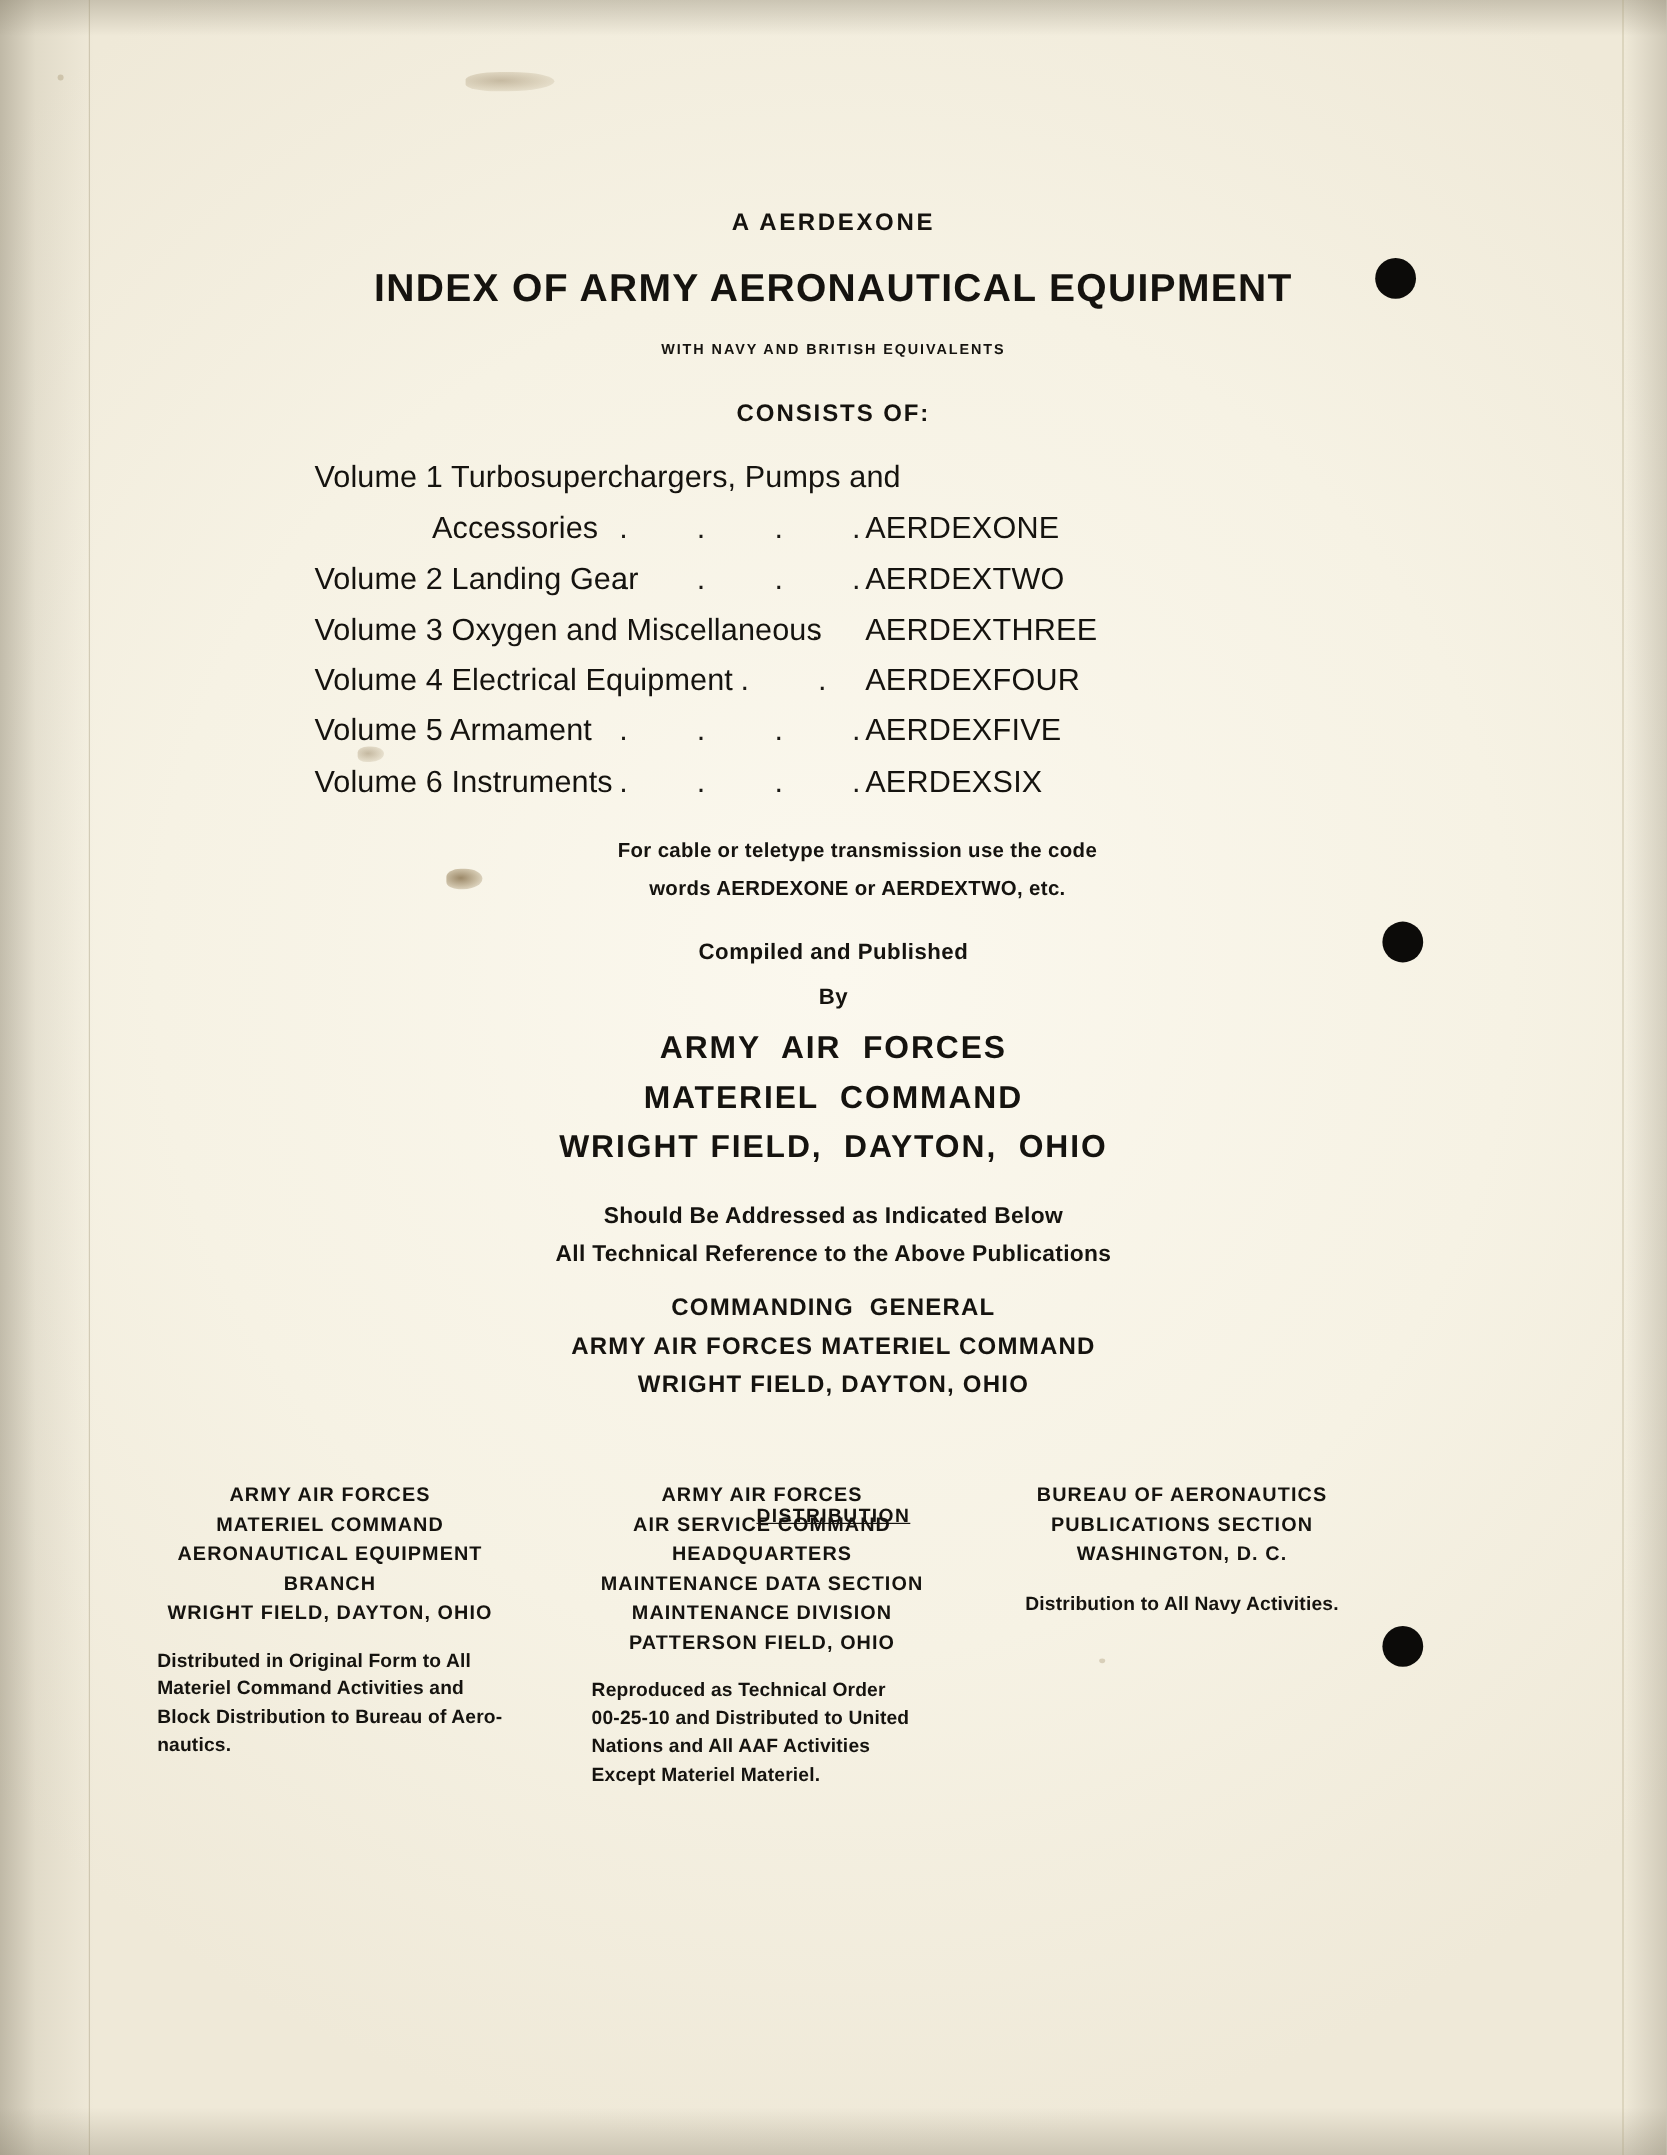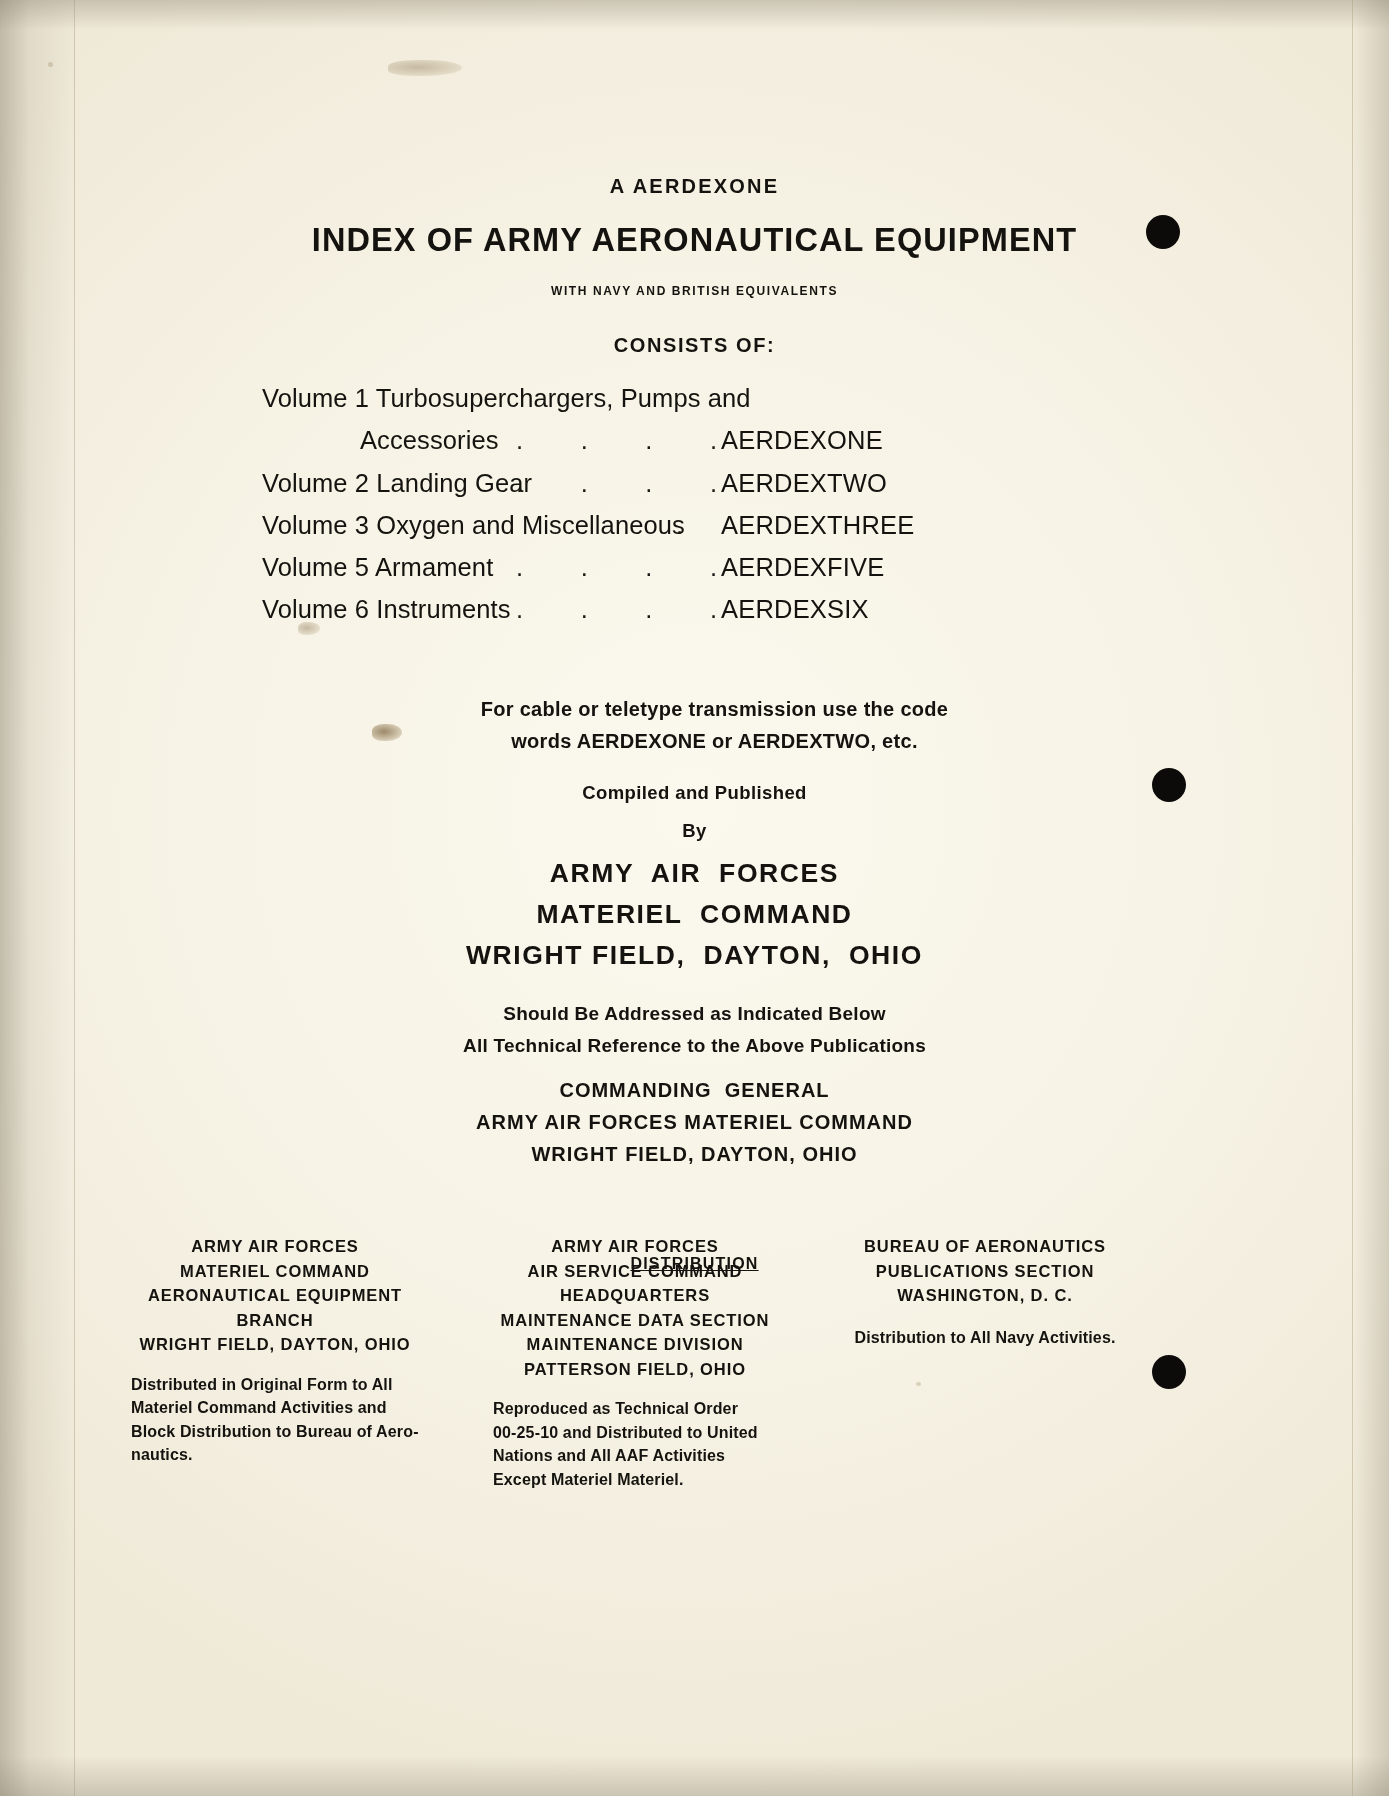--- a/index.html
+++ b/index.html
@@ -116,21 +116,21 @@
   .vol-code {
     position: absolute;
     left: 459px;
     top: 0;
     white-space: nowrap;
     letter-spacing: 0.2px;
   }
 
   .t-cable {
     position: absolute; left: 0; right: 0; top: 693px;
-    font-size: 20px; font-weight: bold; line-height: 32px; letter-spacing: 0.3px; padding-left: 40px;
+    font-size: 17px; font-weight: bold; line-height: 32px; letter-spacing: 0.3px; padding-left: 40px;
   }
   .t-compiled {
     position: absolute; left: 0; right: 0; top: 782px;
     font-size: 18.5px; font-weight: bold; letter-spacing: 0.4px;
   }
   .t-by {
     position: absolute; left: 0; right: 0; top: 820px;
     font-size: 18.5px; font-weight: bold; letter-spacing: 0.4px;
   }
   .t-org {
@@ -218,20 +218,25 @@
         <span class="vol-leaders" style="left:254px;">.        .        .        .</span>
         <span class="vol-code">AERDEXTWO</span>
       </div>
 
       <div class="vol-row">
         <span class="vol-label">Volume 3 Oxygen and Miscellaneous</span>
         <span class="vol-leaders" style="left:414px;">.</span>
         <span class="vol-code">AERDEXTHREE</span>
       </div>
 
+      <div class="vol-row">
+        <span class="vol-label">Volume 4 Electrical Equipment</span>
+        <span class="vol-leaders" style="left:355px;">.        .</span>
+        <span class="vol-code">AERDEXFOUR</span>
+      </div>
 
       <div class="vol-row">
         <span class="vol-label">Volume 5 Armament</span>
         <span class="vol-leaders" style="left:254px;">.        .        .        .</span>
         <span class="vol-code">AERDEXFIVE</span>
       </div>
 
       <div class="vol-row">
         <span class="vol-label">Volume 6 Instruments</span>
         <span class="vol-leaders" style="left:254px;">.        .        .        .</span>

